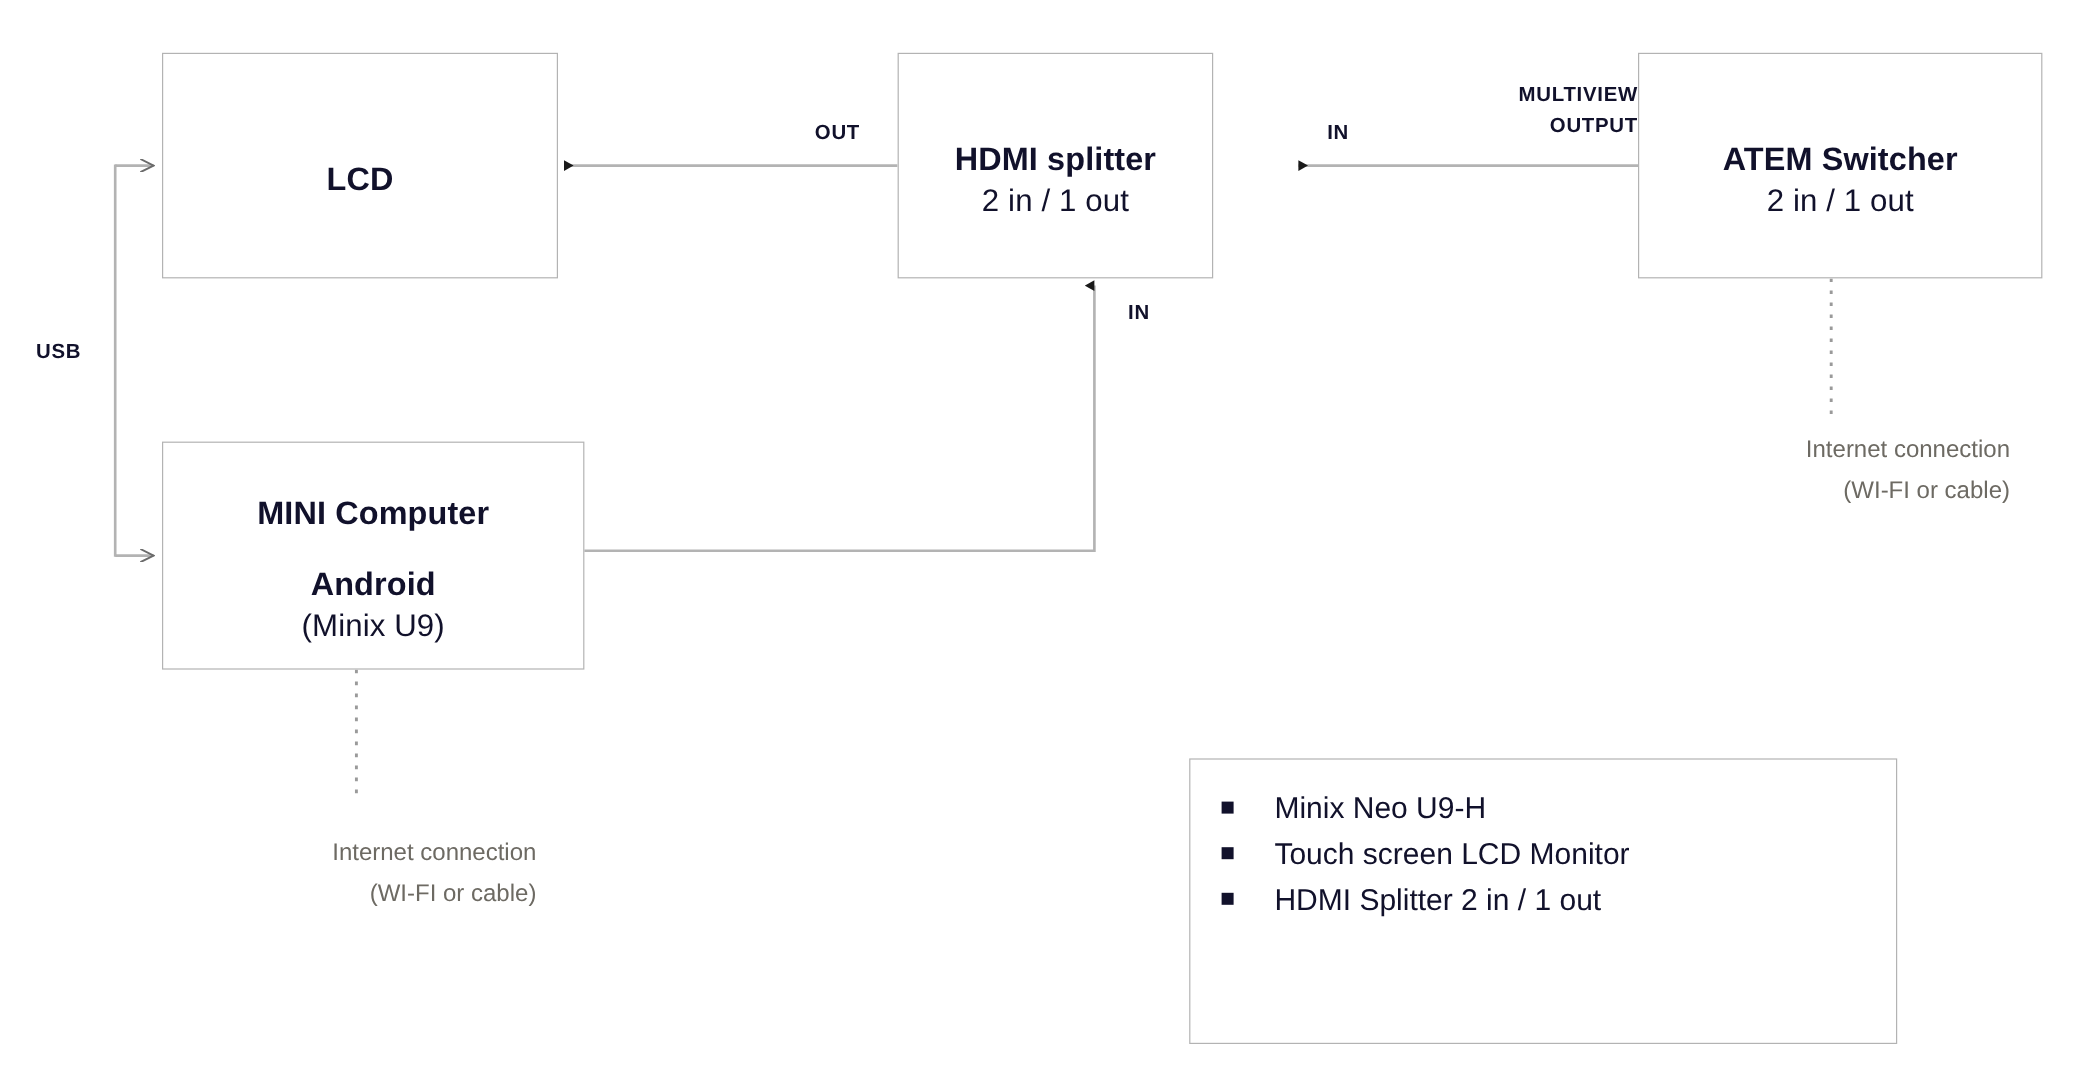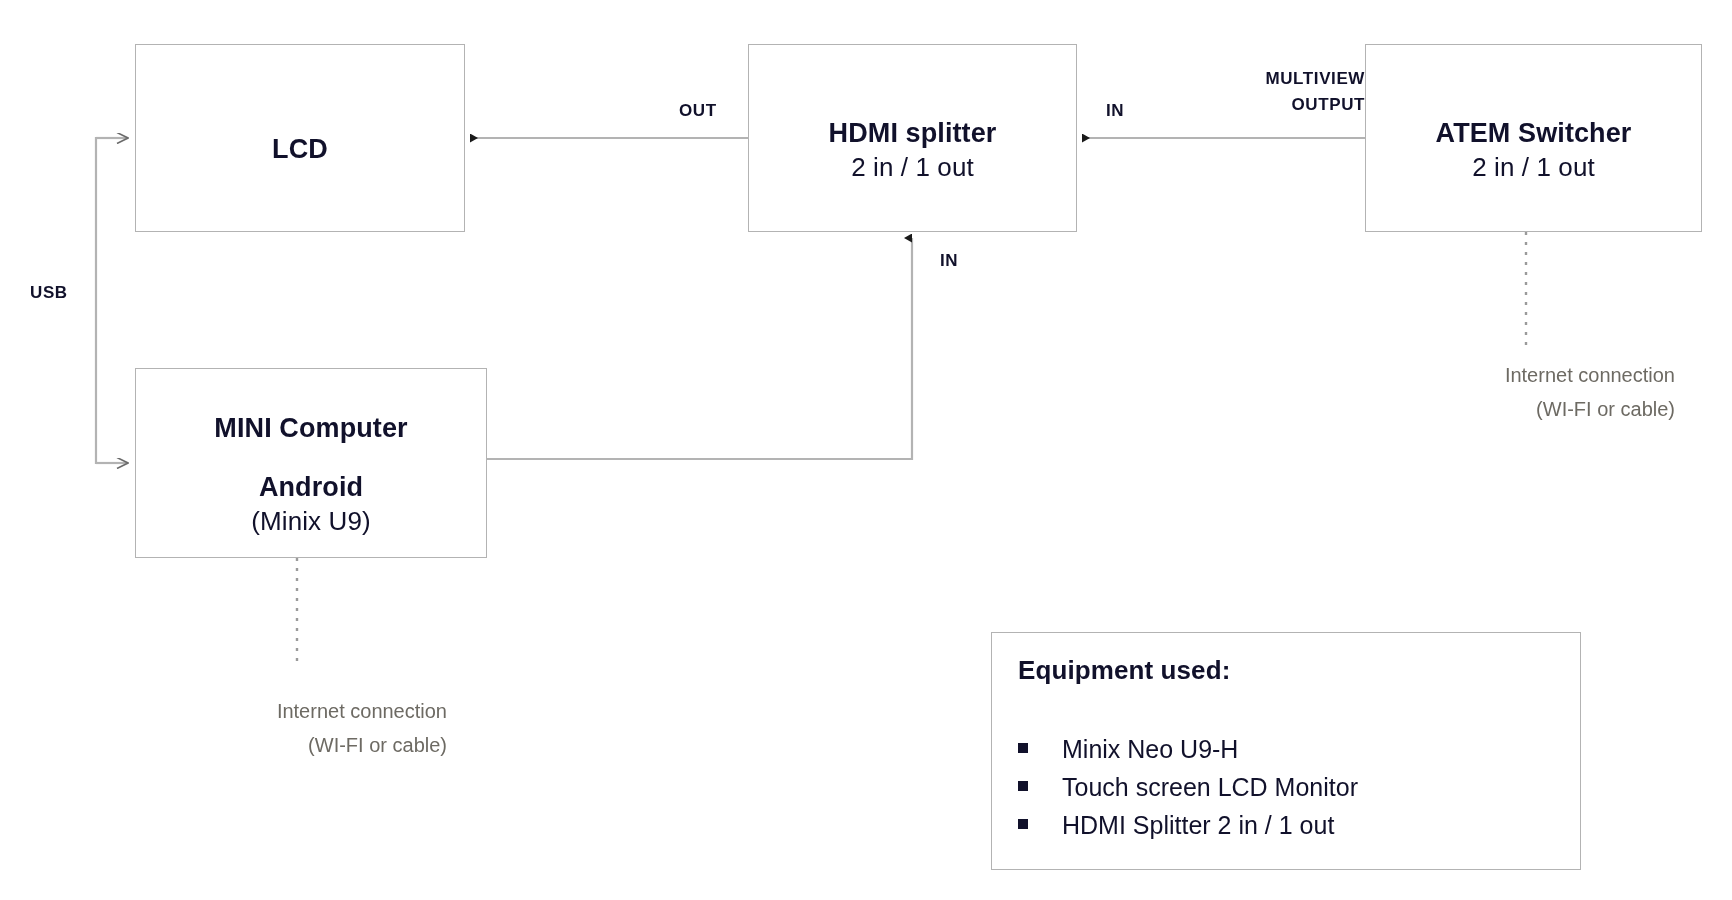--- a/index.html
+++ b/index.html
@@ -54,21 +54,21 @@
     margin-top: 24px;
   }
   .ln.norm {
     font-weight: normal;
     font-size: 26px;
     color: #11112b;
     letter-spacing: 0.1px;
   }
 
   #node-lcd        { left: 135px; top: 44px;  width: 330px; height: 188px; }
-  #node-splitter   { left: 748px; top: 44px;  width: 329px; height: 188px; }
+  #node-splitter   { left: 748px; top: 44px;  width: 263px; height: 188px; }
   #node-atem       { left: 1365px; top: 44px; width: 337px; height: 188px; }
   #node-mini       { left: 135px; top: 368px; width: 352px; height: 190px; }
 
   
   .port-label {
     position: absolute;
     font-family: "Liberation Sans", sans-serif;
     font-weight: bold;
     font-size: 17px;
     letter-spacing: 0.6px;
@@ -207,21 +207,20 @@
     <span class="cl">Internet connection</span>
     <span class="cl">(WI-FI or cable)</span>
   </div>
 
   <div class="net-caption" id="caption-atem">
     <span class="cl">Internet connection</span>
     <span class="cl">(WI-FI or cable)</span>
   </div>
 
   <div id="legend">
-    <div id="legend-title">Equipment used:</div>
     <ul id="legend-list">
       <li>
         <span class="bullet"></span>
         <span>Minix Neo U9-H</span>
       </li>
       <li>
         <span class="bullet"></span>
         <span>Touch screen LCD Monitor</span>
       </li>
       <li>

